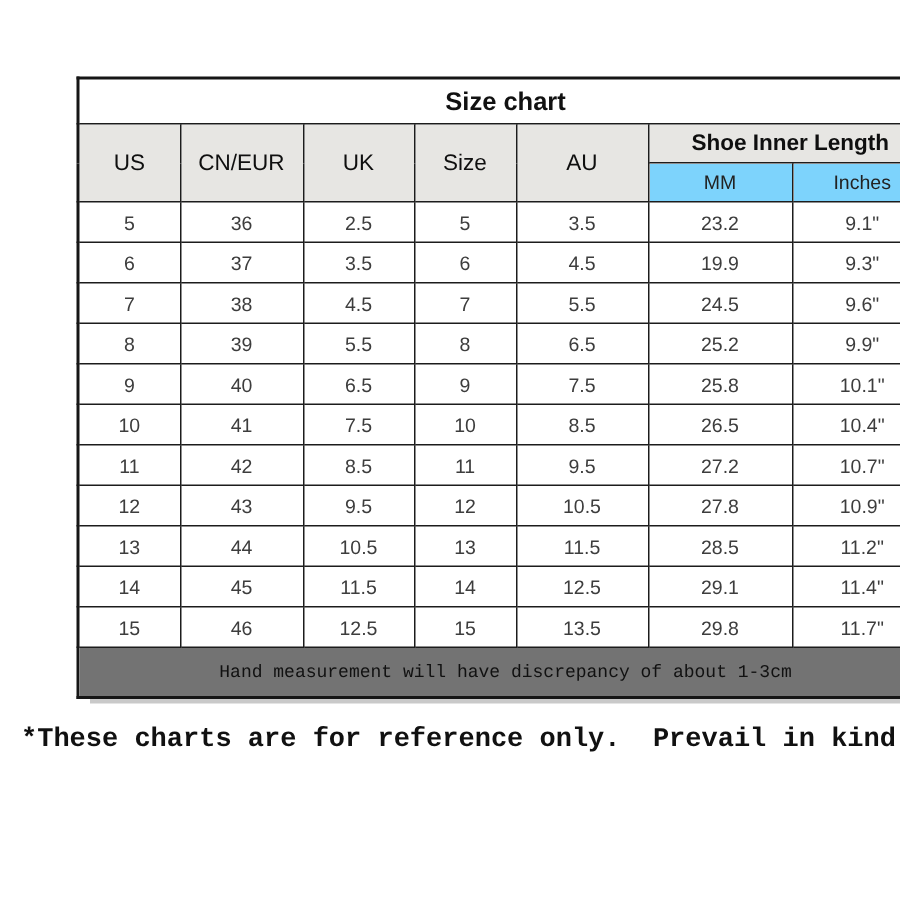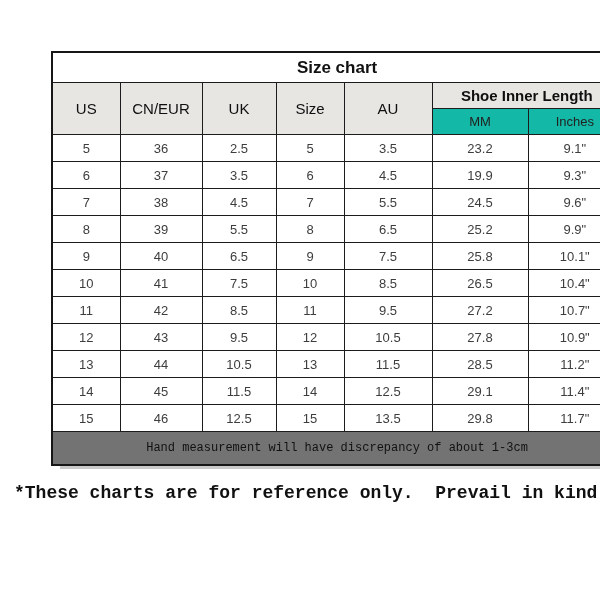--- a/index.html
+++ b/index.html
@@ -47,21 +47,21 @@
     font-size: 15px;
     font-weight: normal;
   }
   th.group-head {
     height: 25px;
     font-size: 15px;
     font-weight: bold;
   }
   tr.subhead-row th {
     height: 25px;
-    background: #14b8a6;
+    background: #7dd3fc;
     font-size: 13px;
     font-weight: normal;
     color: #222222;
   }
   tbody td {
     height: 26px;
     font-size: 13px;
     color: #3d3d3d;
     background: #ffffff;
   }

